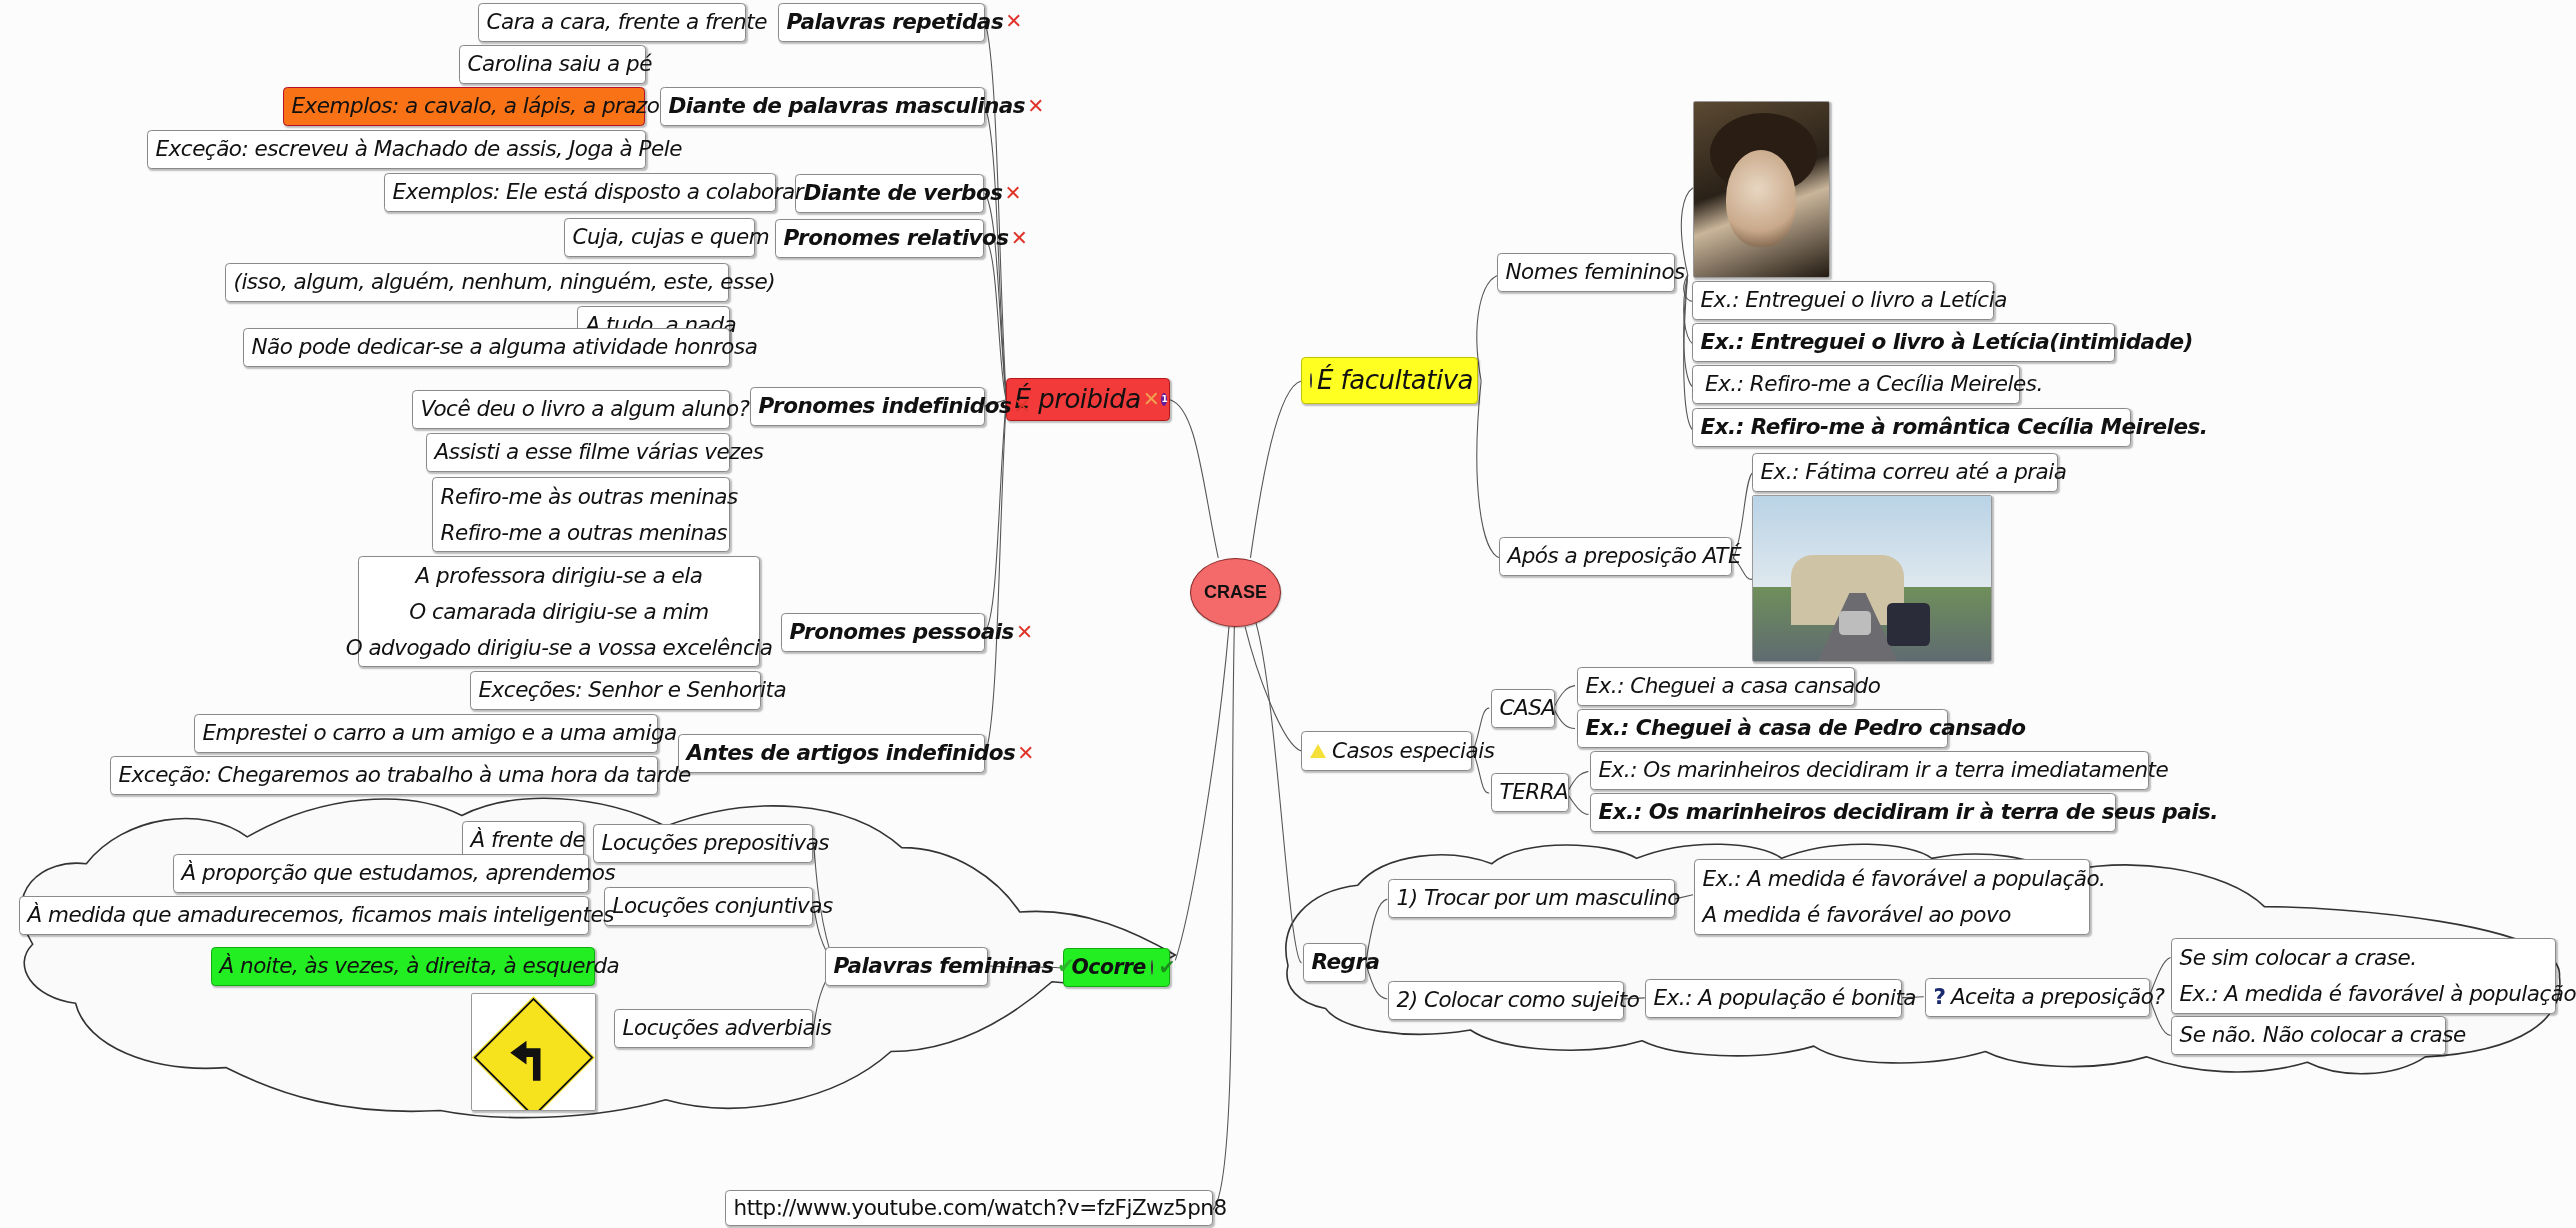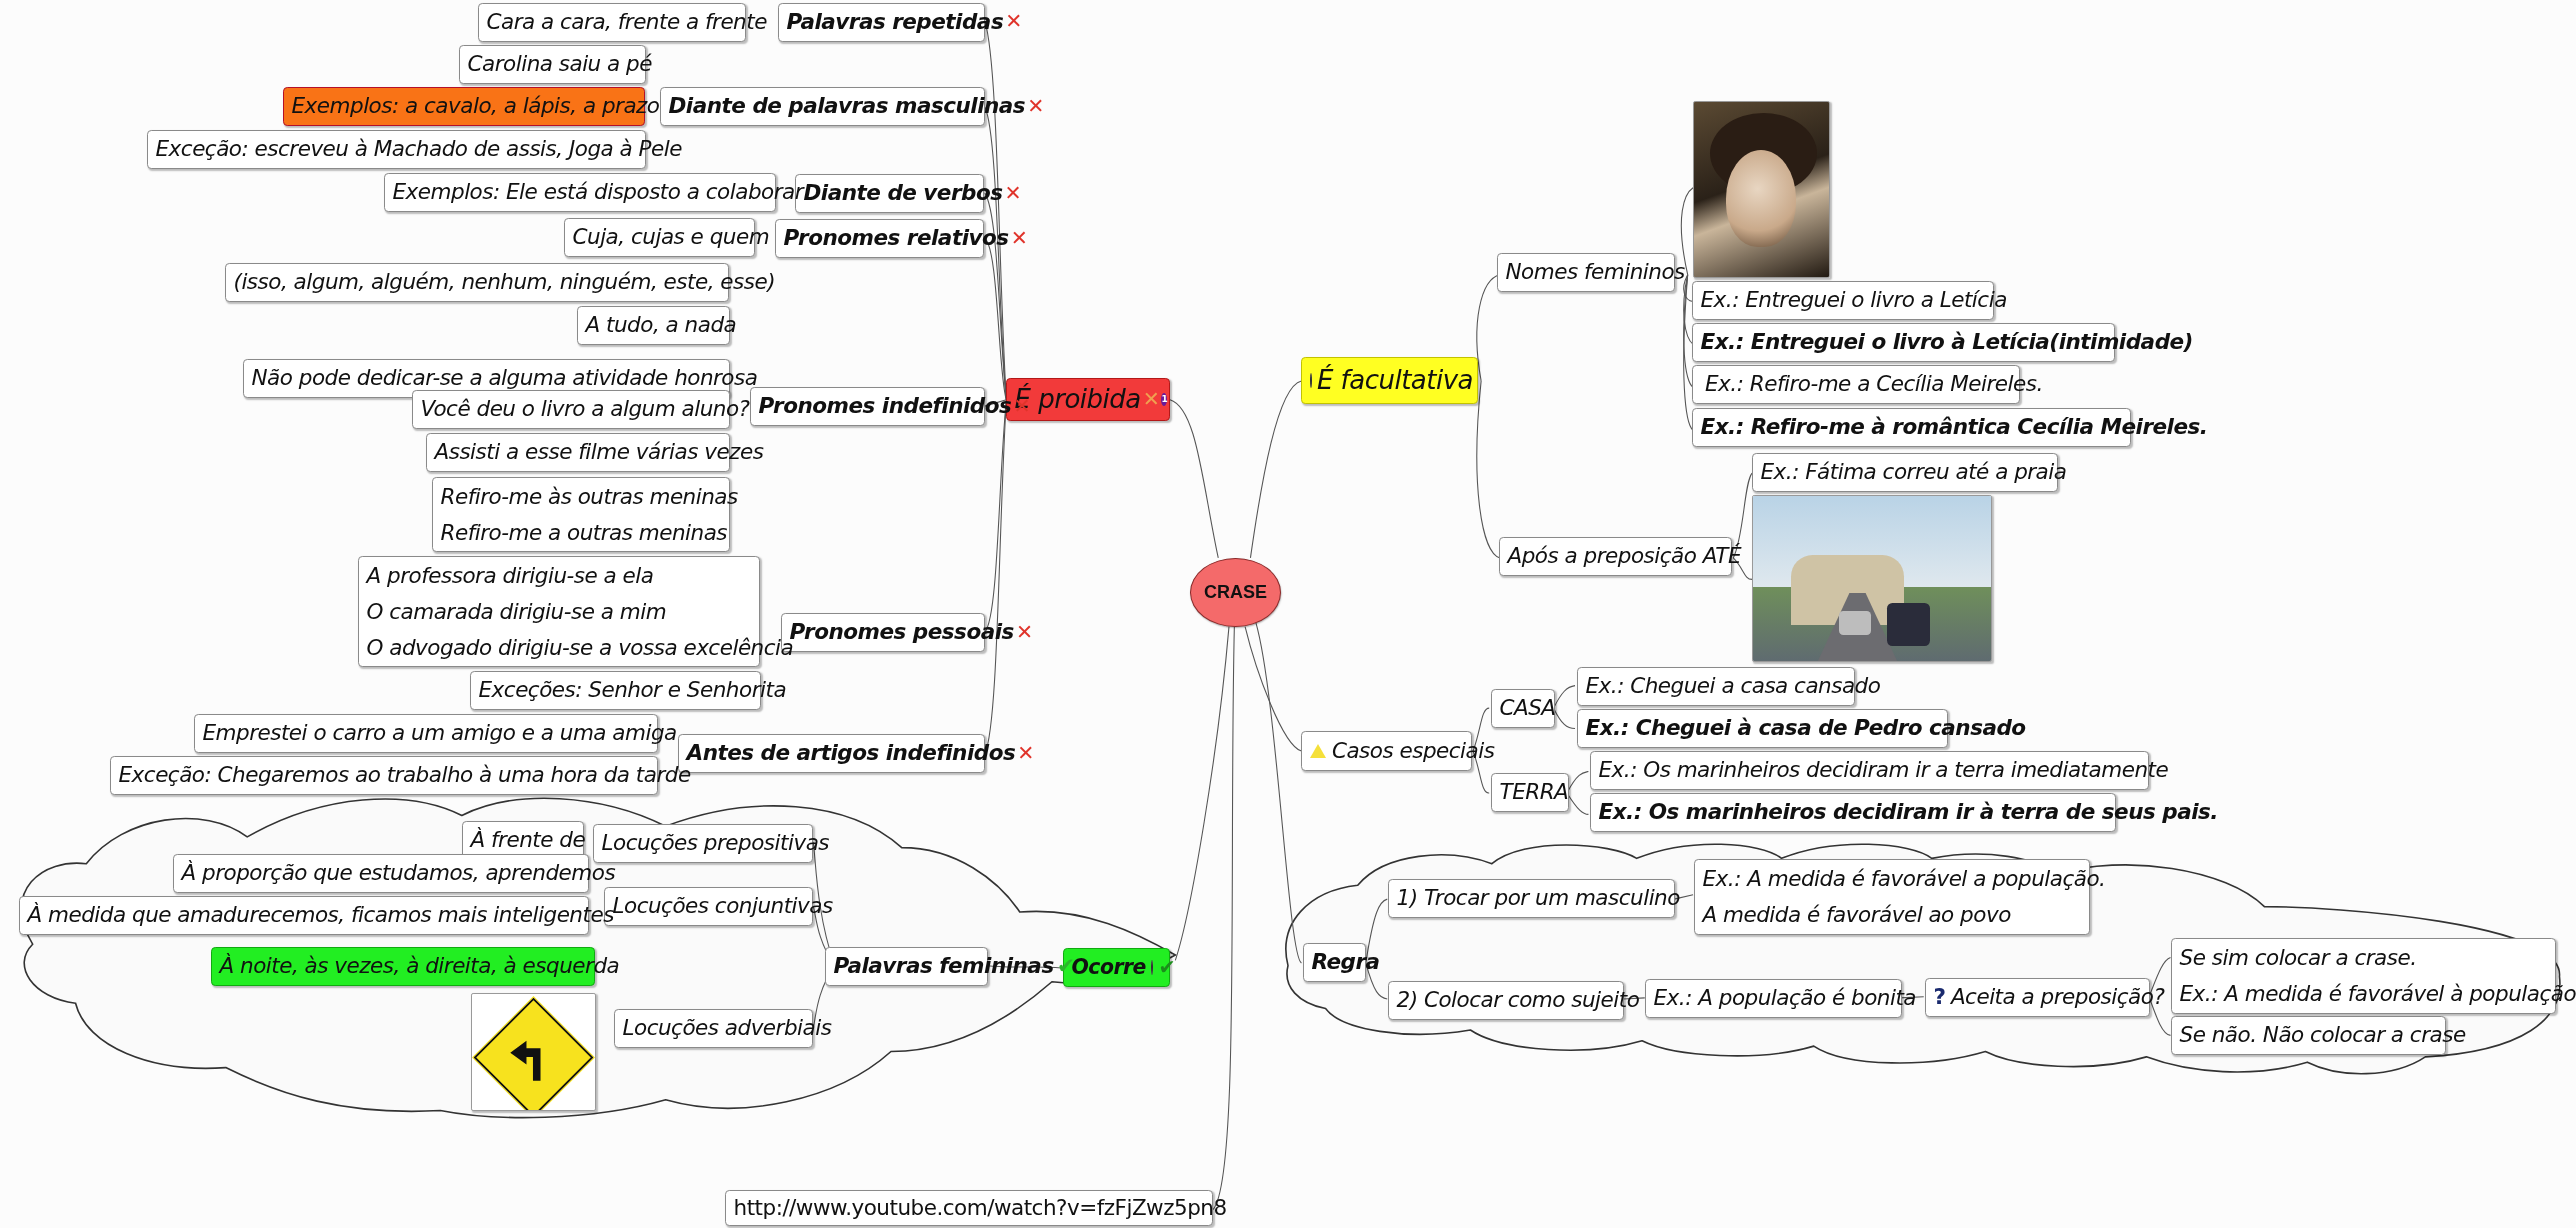--- a/index.html
+++ b/index.html
@@ -156,39 +156,39 @@
 <div class="node bold" style="left:750px;top:387px;width:235px;height:39px;">
   <span>Pronomes indefinidos</span>
       <span class="xicon">✕</span>
 </div>
 <div class="node" style="left:225px;top:263px;width:504px;height:39px;">
       <span>(isso, algum, alguém, nenhum, ninguém, este, esse)</span>
     </div>
 <div class="node" style="left:577px;top:306px;width:153px;height:39px;">
       <span>A tudo, a nada</span>
     </div>
-<div class="node" style="left:243px;top:359px;width:487px;height:39px;">
+<div class="node" style="left:243px;top:328px;width:487px;height:39px;">
       <span>Não pode dedicar-se a alguma atividade honrosa</span>
     </div>
 <div class="node" style="left:412px;top:390px;width:318px;height:39px;">
       <span>Você deu o livro a algum aluno?</span>
     </div>
 <div class="node" style="left:426px;top:433px;width:304px;height:39px;">
       <span>Assisti a esse filme várias vezes</span>
     </div>
 <div class="node multi" style="left:432px;top:477px;width:298px;height:75px;">
   <span class="line">Refiro-me às outras meninas</span>
   <span class="line">Refiro-me a outras meninas</span>
 </div>
 
 <div class="node bold" style="left:781px;top:613px;width:204px;height:39px;">
   <span>Pronomes pessoais</span>
       <span class="xicon">✕</span>
 </div>
-<div class="node multi" style="left:358px;top:556px;width:402px;height:111px;">
+<div class="node multi" style="left:358px;top:556px;width:402px;height:111px;align-items:center;">
   <span class="line">A professora dirigiu-se a ela</span>
   <span class="line">O camarada dirigiu-se a mim</span>
   <span class="line">O advogado dirigiu-se a vossa excelência</span>
 </div>
 <div class="node" style="left:470px;top:671px;width:291px;height:39px;">
       <span>Exceções: Senhor e Senhorita</span>
     </div>
 
 <div class="node bold" style="left:678px;top:734px;width:307px;height:39px;">
   <span>Antes de artigos  indefinidos</span>

